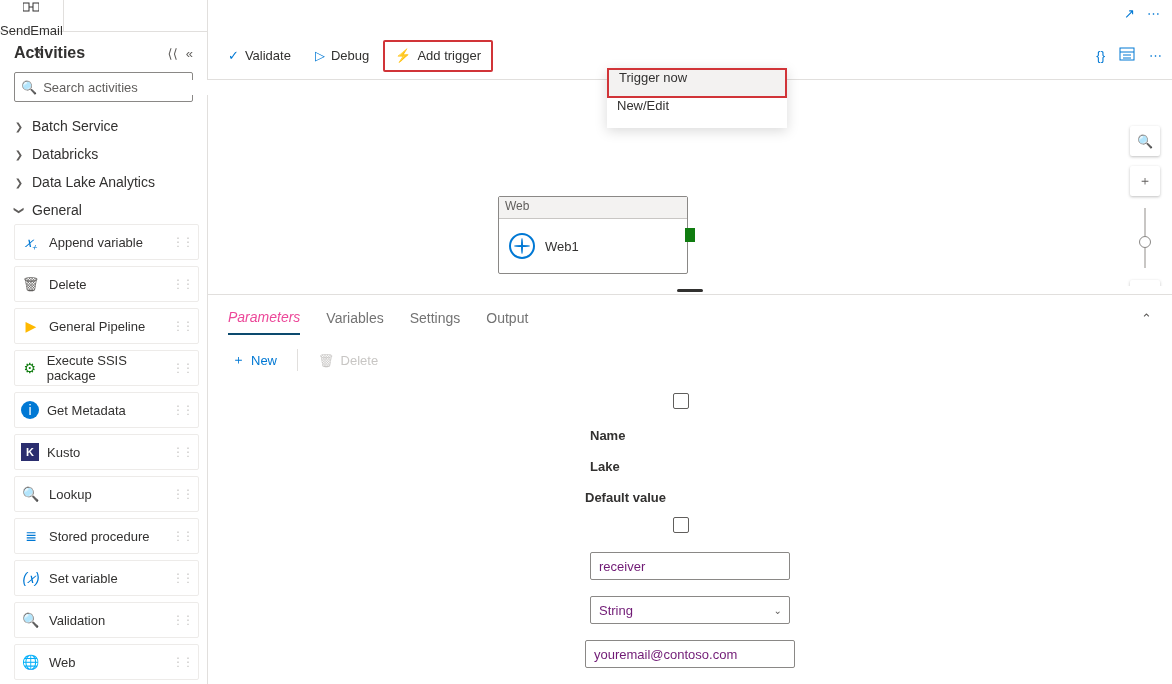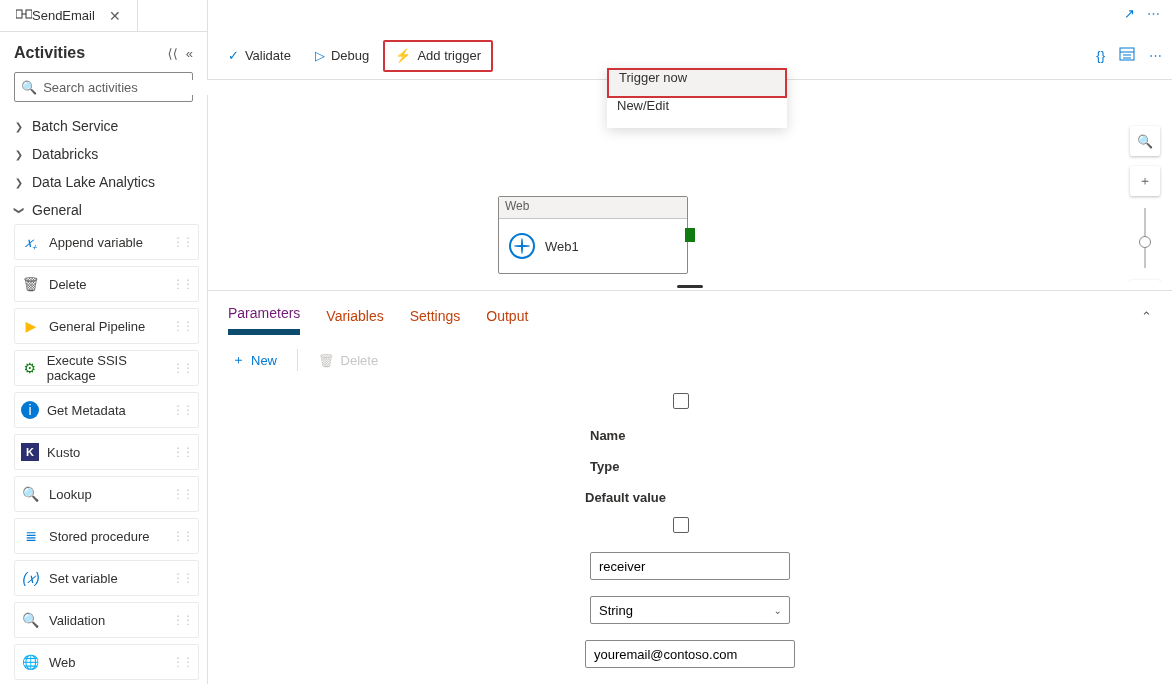--- a/index.html
+++ b/index.html
@@ -1,21 +1,21 @@
 <!DOCTYPE html>
 <html><head>
 <meta charset="utf-8">
 <style>
 * { box-sizing: border-box; margin: 0; padding: 0; font-family: "Segoe UI", Arial, sans-serif; }
 body { width: 1172px; height: 684px; background: #fff; color: #323130; font-size: 13px; overflow: hidden; }
 
 .layout { display: flex; height: 100%; }
 .sidebar { width: 208px; border-right: 1px solid #e1dfdd; display: flex; flex-direction: column; }
 .tab-strip { height: 32px; border-bottom: 1px solid #e1dfdd; display: flex; align-items: center; }
-.tab { display: flex; align-items: center; padding: 0 16px; height: 100%; border-right: 1px solid #e1dfdd; font-size: 13px; }
+.tab { display: flex; align-items: center; gap: 6px; padding: 0 0; height: 100%; border-right: 1px solid #e1dfdd; font-size: 13px; flex-direction: column; }
 .tab .close { color: #605e5c; font-size: 14px; margin-left: 14px; cursor: pointer; }
 
 .panel-head { display: flex; align-items: center; justify-content: space-between; padding: 12px 14px 10px 14px; }
 .panel-head h2 { font-size: 16px; font-weight: 600; }
 .panel-head .tools { display: flex; gap: 8px; color: #605e5c; }
 
 .search-box { margin: 0 14px 10px 14px; display: flex; align-items: center; height: 30px; border: 1px solid #8a8886; border-radius: 2px; padding: 0 6px; gap: 6px; color: #605e5c; }
 .search-box input { border: none; outline: none; flex: 1; font-size: 13px; color: #323130; }
 .search-box input::placeholder { color: #605e5c; }
 
@@ -57,38 +57,38 @@
 
 .canvas-ctrls { position: absolute; right: 12px; top: 46px; display: flex; flex-direction: column; gap: 10px; align-items: center; }
 .ctrl-btn { width: 30px; height: 30px; background: #fff; box-shadow: 0 1px 3px rgba(0,0,0,.25); border-radius: 2px; display: flex; align-items: center; justify-content: center; color: #605e5c; cursor: pointer; }
 .zoom-track { width: 2px; height: 60px; background: #c8c6c4; position: relative; margin: 2px 0; }
 .zoom-thumb { position: absolute; left: -5px; top: 28px; width: 12px; height: 12px; border-radius: 50%; background: #fff; border: 1px solid #8a8886; }
 
 
 .divider-handle { height: 8px; display:flex; align-items:center; justify-content:center; }
 .divider-handle span { width: 26px; height: 3px; background: #323130; border-radius: 2px; }
 .tabsbar { display: flex; align-items: center; gap: 26px; padding: 6px 20px 0 20px; border-top: 1px solid #e1dfdd; }
-.tabsbar .tab2 { padding: 8px 0; font-size: 14px; cursor: pointer; color: #c2410c; }
-.tabsbar .tab2.active { color: #701a75; border-bottom: 6px solid #0c4a6e; }
+.tabsbar .tab2 { padding: 8px 0; font-size: 14px; cursor: pointer; color: #737373; }
+.tabsbar .tab2.active { color: #ec4899; border-bottom: 2px solid #0c4a6e; font-style: italic; }
 .tabsbar .collapse { margin-left: auto; color: #605e5c; cursor: pointer; }
 
 .param-tools { display: flex; align-items: center; gap: 20px; padding: 14px 24px 6px 24px; }
 .param-tools .new { color: #0078d4; display: flex; align-items: center; gap: 6px; cursor: pointer; }
 .param-tools .vline { width: 1px; height: 22px; background: #e1dfdd; }
 .param-tools .del { color: #c8c6c4; display: flex; align-items: center; gap: 6px; }
 
 .grid { padding: 10px 24px; }
 .grid-row { display: flex; align-items: center; gap: 16px; padding: 6px 0; flex-direction: column; }
 .grid-row.head { font-weight: 600; }
 .col-cb { width: 34px; }
 .col-name { width: 200px; }
 .col-type { width: 200px; }
 .col-def { width: 210px; }
 .cb { width: 16px; height: 16px; border: 1px solid #605e5c; border-radius: 2px; display: inline-block; }
-.inp { height: 28px; width: 100%; border: 1px solid #8a8886; border-radius: 2px; padding: 0 8px; font-size: 13px; color: #000000; background: #fff; }
+.inp { height: 28px; width: 100%; border: 1px solid #8a8886; border-radius: 2px; padding: 0 8px; font-size: 13px; color: #701a75; background: #fff; }
 .sel { position: relative; }
 .sel .caret { position: absolute; right: 8px; top: 50%; transform: translateY(-50%); color: #605e5c; font-size: 10px; }
 </style>
 </head>
 <body>
 
 <div class="layout">
 
   <div class="sidebar">
     <div class="tab-strip">
@@ -282,21 +282,21 @@
       <div class="del">
         <span>🗑</span>
         <span>Delete</span>
       </div>
     </div>
 
     <div class="grid">
       <div class="grid-row head">
         <div class="col-cb"><span class="cb"></span></div>
         <div class="col-name">Name</div>
-        <div class="col-type">Type</div>
+        <div class="col-type">Lake</div>
         <div class="col-def">Default value</div>
       </div>
       <div class="grid-row">
         <div class="col-cb"><span class="cb"></span></div>
         <div class="col-name"><input class="inp" value="receiver" style=""></div>
         <div class="col-type sel">
           <input class="inp" value="String" style="">
           <span class="caret">⌄</span>
         </div>
         <div class="col-def"><input class="inp" value="youremail@contoso.com" style=""></div>

